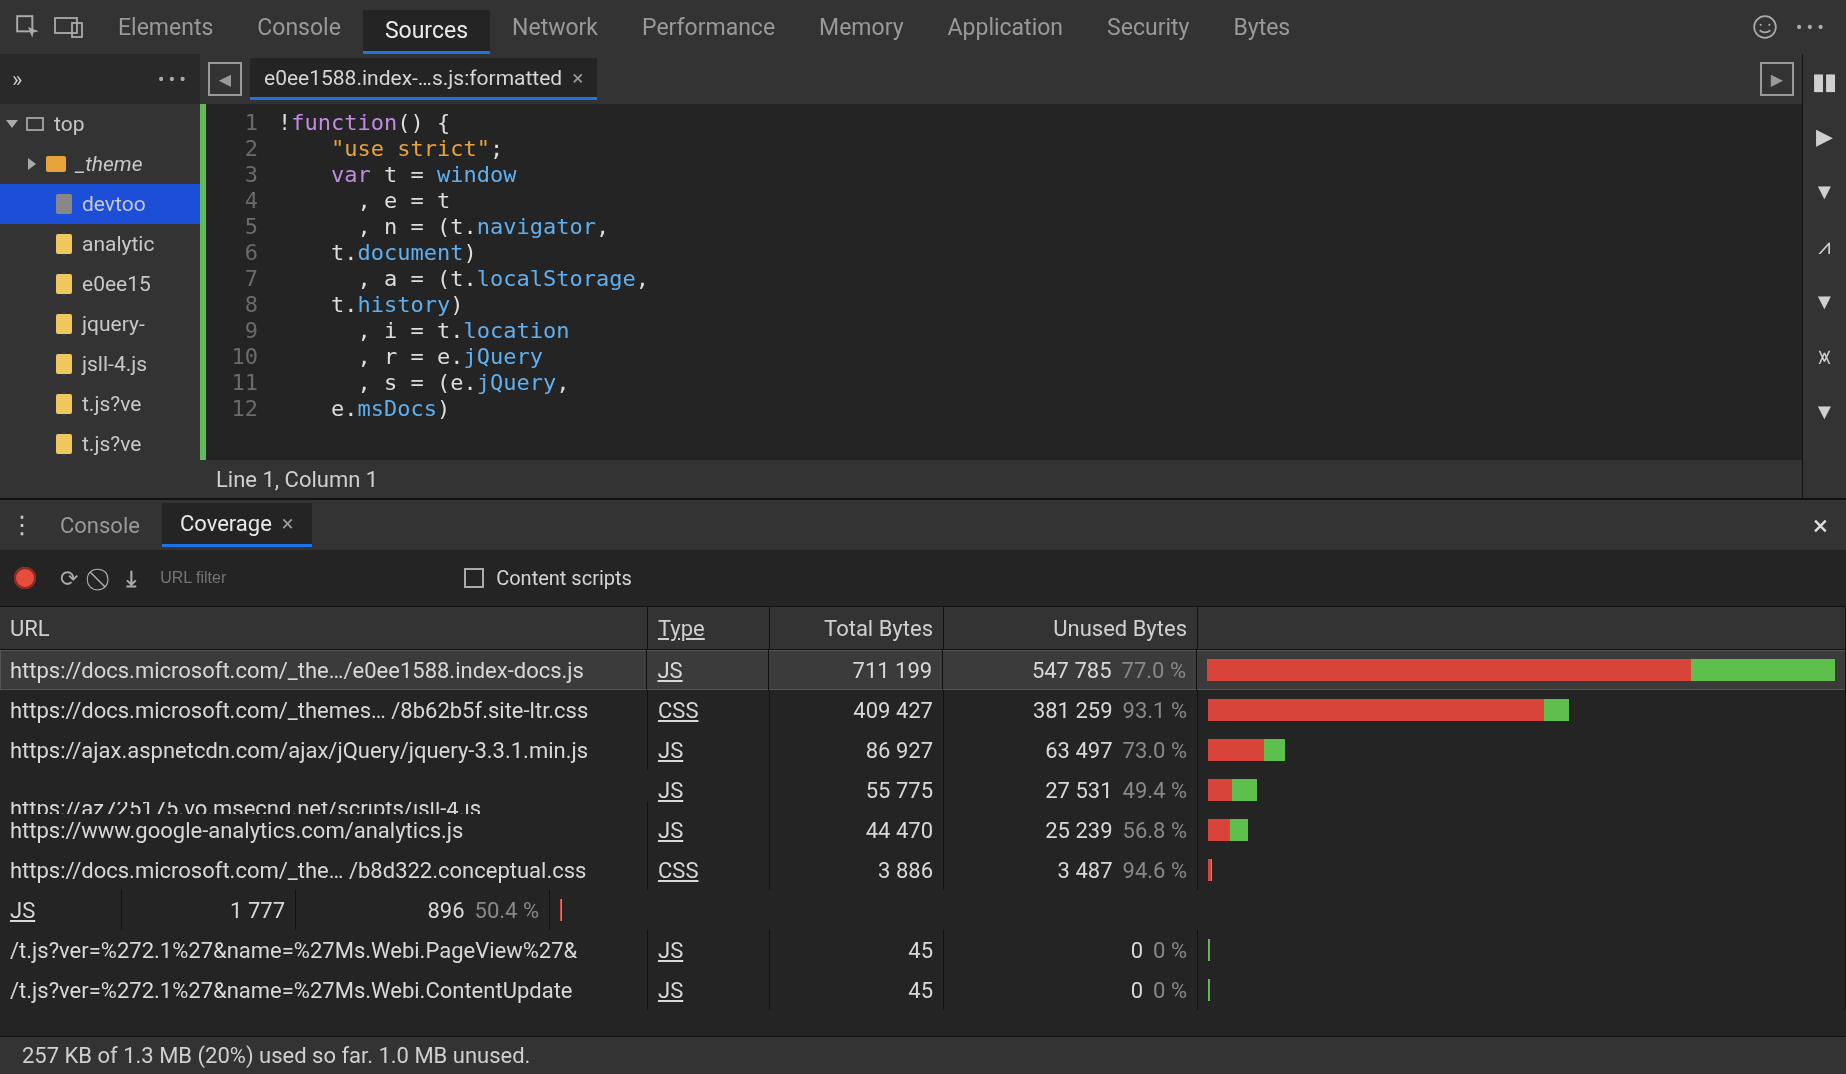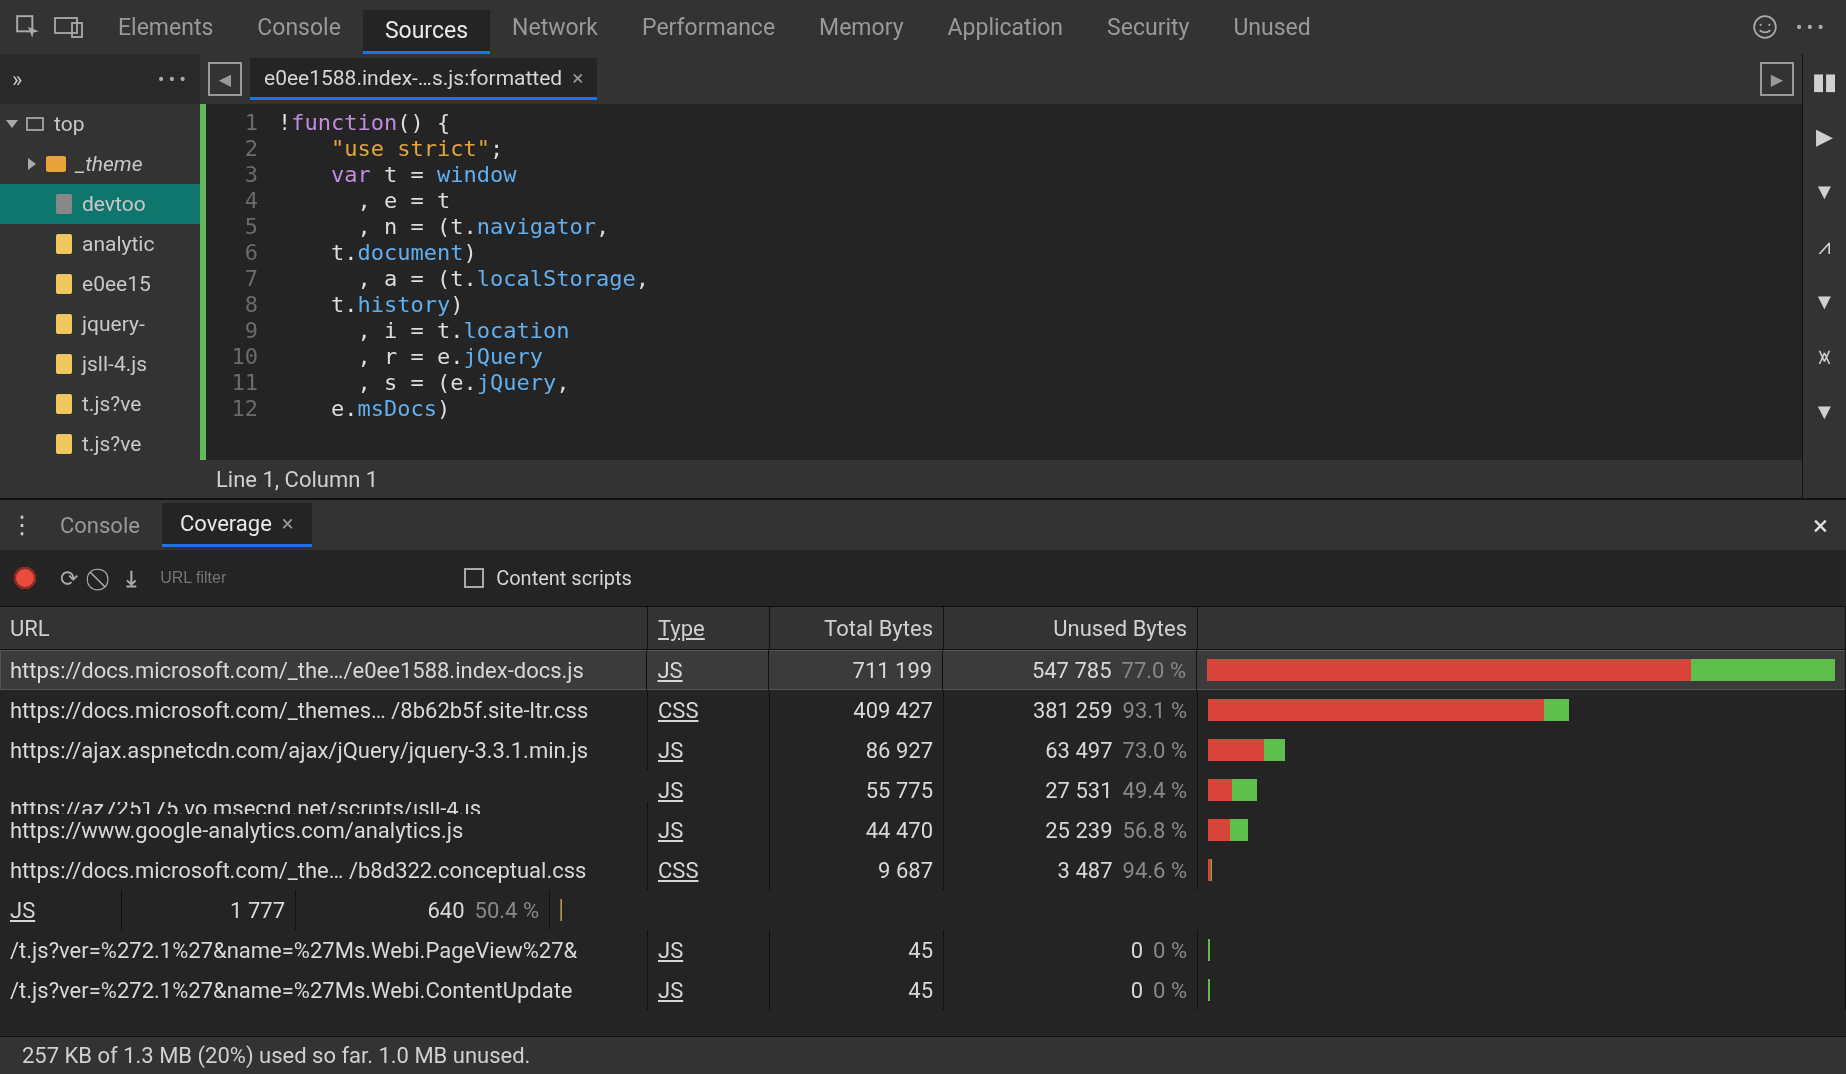--- a/index.html
+++ b/index.html
@@ -80,21 +80,21 @@
 .sb-row {
   height: 40px;
   display: flex; align-items: center;
   padding-left: 14px;
   gap: 10px;
   white-space: nowrap;
   overflow: hidden;
 }
 .sb-row.indent1 { padding-left: 28px; }
 .sb-row.indent2 { padding-left: 56px; }
-.sb-row.selected { background: #0f766e; text-align: center; }
+.sb-row.selected { background: #1d4ed8; text-align: center; }
 .folder-ic { width: 20px; height: 16px; background:#e8a33d; border-radius:2px; display:inline-block; flex-shrink:0; }
 .file-ic { width: 16px; height: 20px; background:#efc75e; border-radius:2px; display:inline-block; flex-shrink:0; }
 .file-ic.plain { background:#888; }
 .box-ic { width:18px; height:14px; border:2px solid #999; display:inline-block; flex-shrink:0; }
 .tri { display:inline-block; width:0; height:0; border-top:6px solid transparent; border-bottom:6px solid transparent; border-left:8px solid #aaa; flex-shrink:0; }
 .tri.down { transform: rotate(90deg); }
 
 
 .editor {
   flex: 1;
@@ -280,21 +280,21 @@
   </div>
   <div class="main-tabs">
       <div class="main-tab">Elements</div>
       <div class="main-tab">Console</div>
       <div class="main-tab active">Sources</div>
       <div class="main-tab">Network</div>
       <div class="main-tab">Performance</div>
       <div class="main-tab">Memory</div>
       <div class="main-tab">Application</div>
       <div class="main-tab">Security</div>
-      <div class="main-tab">Unused</div>
+      <div class="main-tab">Bytes</div>
     </div>
   <div class="top-right">
     <div>
       <svg width="26" height="26" viewBox="0 0 24 24" fill="none" stroke="#aaa" stroke-width="1.6">
         <circle cx="12" cy="12" r="10"></circle>
           <circle cx="8" cy="10" r="1" fill="#aaa" stroke="none"></circle>
           <circle cx="16" cy="10" r="1" fill="#aaa" stroke="none"></circle>
           <path d="M7 15 Q12 19 17 15"></path>
       </svg>
     </div>
@@ -507,37 +507,37 @@
           <div class="c-bar">
             <div class="bar" style="width:39.564px">
               <div class="unused" style="width:22.472351999999997px"></div>
               <div class="used" style="width:17.091648000000003px"></div>
             </div>
           </div>
         </div>
         <div class="cov-row">
           <div class="c-url" style="overflow:hidden;white-space:nowrap;">https://docs.microsoft.com/_the… /b8d322.conceptual.css</div>
           <div class="c-type">CSS</div>
-          <div class="c-total">9 687</div>
+          <div class="c-total">3 886</div>
           <div class="c-unused">
             <span>3 487</span>
             <span class="pct">94.6 %</span>
           </div>
           <div class="c-bar">
             <div class="bar" style="width:3.14px">
               <div class="unused" style="width:2.97044px"></div>
               <div class="used" style="width:0.16956000000000016px"></div>
             </div>
           </div>
         </div>
         <div class="cov-row">
           <div class="c-type">JS</div>
           <div class="c-total">1 777</div>
           <div class="c-unused">
-            <span>640</span>
+            <span>896</span>
             <span class="pct">50.4 %</span>
           </div>
           <div class="c-bar">
             <div class="bar" style="width:2px">
               <div class="unused" style="width:1.008px"></div>
               <div class="used" style="width:0.992px"></div>
             </div>
           </div>
         </div>
         <div class="cov-row">

